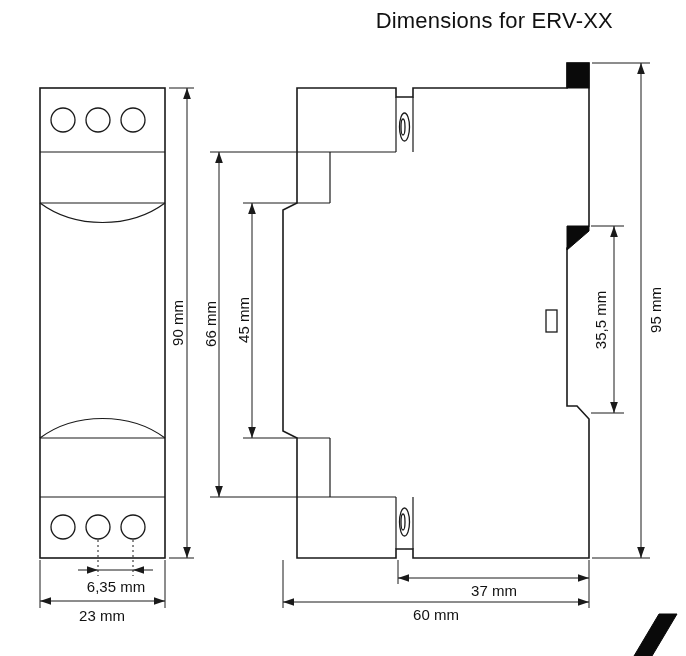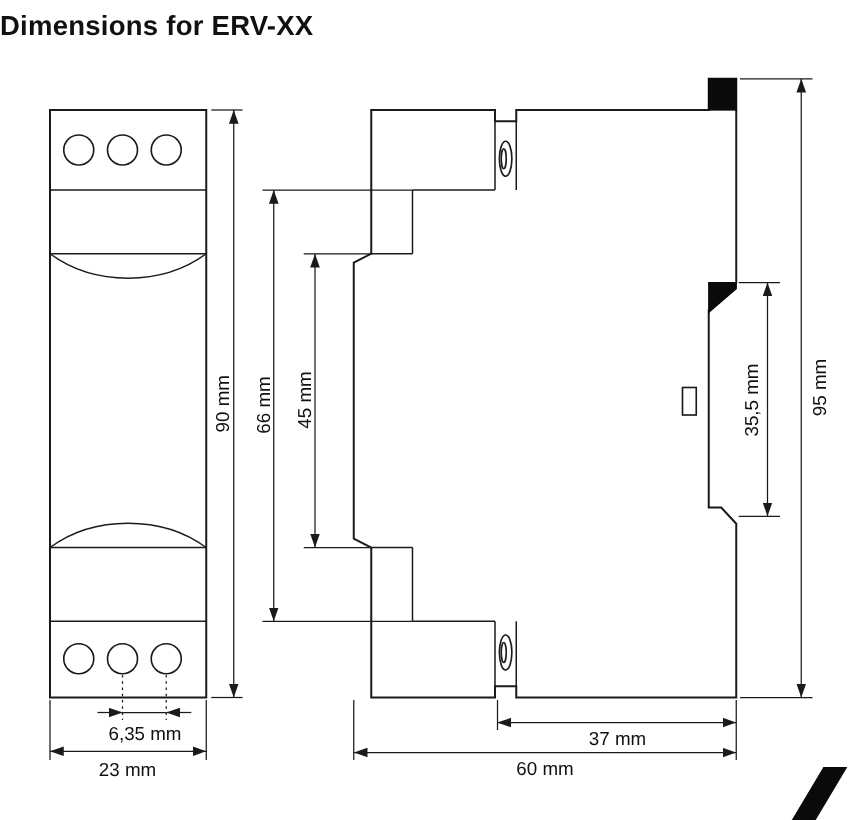--- a/index.html
+++ b/index.html
@@ -1,19 +1,19 @@
 <!DOCTYPE html>
 <html><head>
 <meta charset="utf-8">
 <style>
   html,body{margin:0;padding:0;background:#ffffff;}
   body{width:686px;height:656px;position:relative;font-family:"Liberation Sans",sans-serif;}
   .page-title{
-    position:absolute;top:8px;left:0;width:613px;text-align:left;
-    font-size:22px;font-weight:bold;color:#111;letter-spacing:.2px;
+    position:absolute;top:8px;left:0;width:613px;text-align:right;
+    font-size:22px;font-weight:normal;color:#111;letter-spacing:.2px;
   }
   svg{position:absolute;top:0;left:0;}
   svg text{font-family:"Liberation Sans",sans-serif;fill:#111;font-size:15px;}
   .outline{fill:#ffffff;stroke:#1a1a1a;stroke-width:1.6;}
   .seam{fill:none;stroke:#1a1a1a;stroke-width:1.2;}
   .dim{stroke:#1a1a1a;stroke-width:1;fill:none;}
   .ext{stroke:#1a1a1a;stroke-width:1;fill:none;}
   .dotline{stroke:#1a1a1a;stroke-width:1;stroke-dasharray:2 3;fill:none;}
   .blackfill{fill:#0a0a0a;stroke:#0a0a0a;}
   .hole{fill:#ffffff;stroke:#1a1a1a;stroke-width:1.3;}

